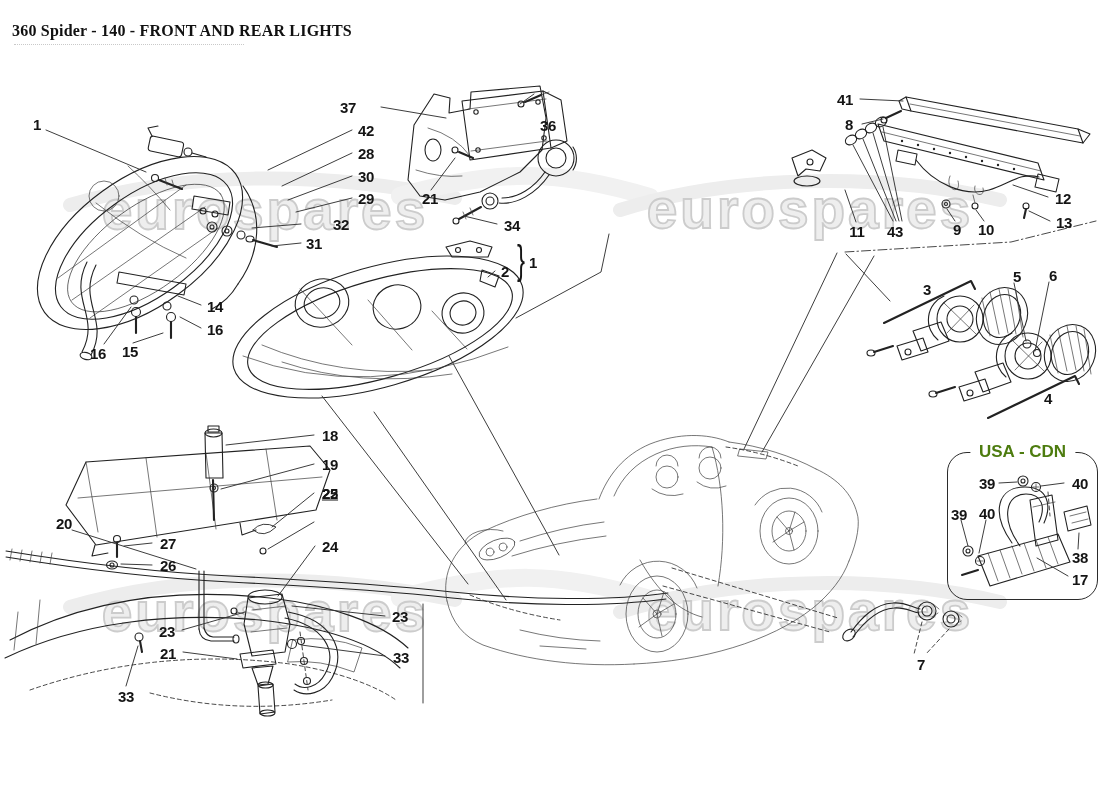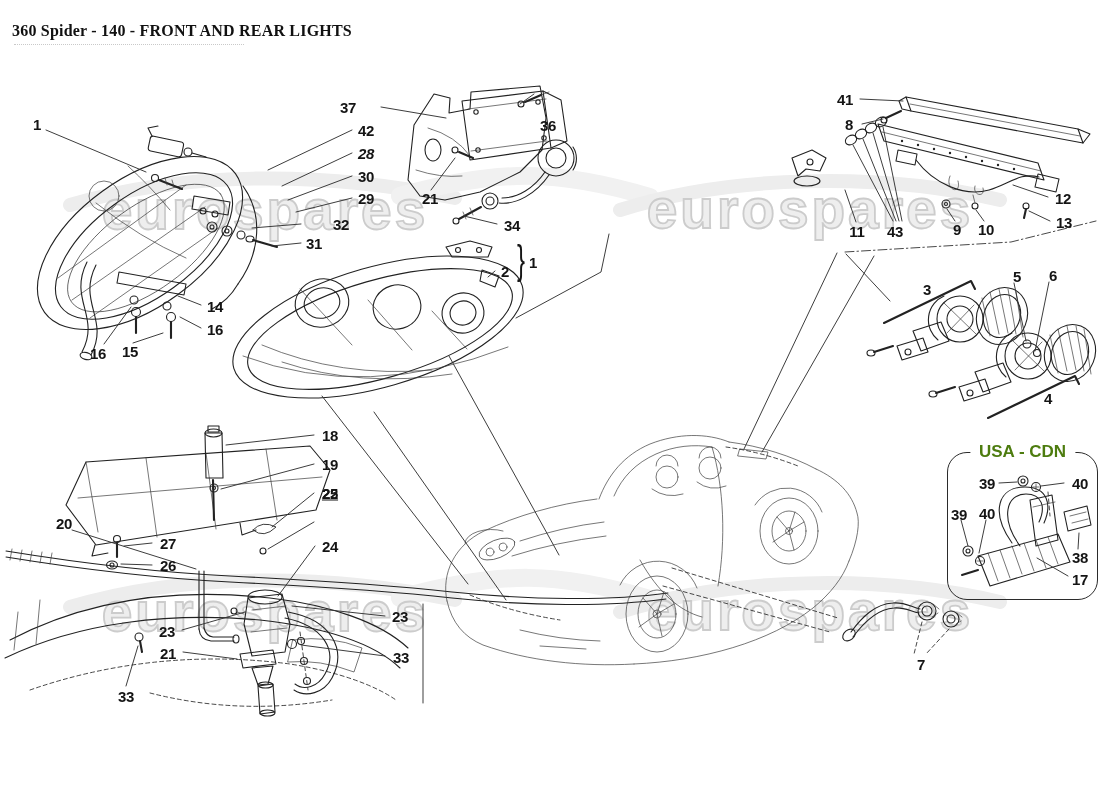--- a/index.html
+++ b/index.html
@@ -400,21 +400,21 @@
 
   <div id="page-title">360 Spider - 140 - FRONT AND REAR LIGHTS</div>
   <div id="title-artifact"></div>
 
   <span class="brace" style="left:521px;top:261px">}</span>
 
   <div id="callout-layer" style="position:absolute;left:0;top:0;width:1100px;height:800px">
       <div class="callout" style="left: 37px; top: 124px;">1</div>
       <div class="callout" style="left: 348px; top: 107px;">37</div>
       <div class="callout" style="left: 366px; top: 130px;">42</div>
-      <div class="callout" style="left: 366px; top: 153px; font-style: italic;">28</div>
+      <div class="callout" style="left: 366px; top: 153px;">28</div>
       <div class="callout" style="left: 366px; top: 176px;">30</div>
       <div class="callout" style="left: 366px; top: 198px;">29</div>
       <div class="callout" style="left: 314px; top: 224px; margin-left: 27px;">32</div>
       <div class="callout" style="left: 314px; top: 243px;">31</div>
       <div class="callout" style="left: 215px; top: 306px;">14</div>
       <div class="callout" style="left: 215px; top: 329px;">16</div>
       <div class="callout" style="left: 98px; top: 353px;">16</div>
       <div class="callout" style="left: 130px; top: 351px;">15</div>
       <div class="callout" style="left: 548px; top: 93px; margin-top: 32px;">36</div>
       <div class="callout" style="left: 430px; top: 198px;">21</div>

